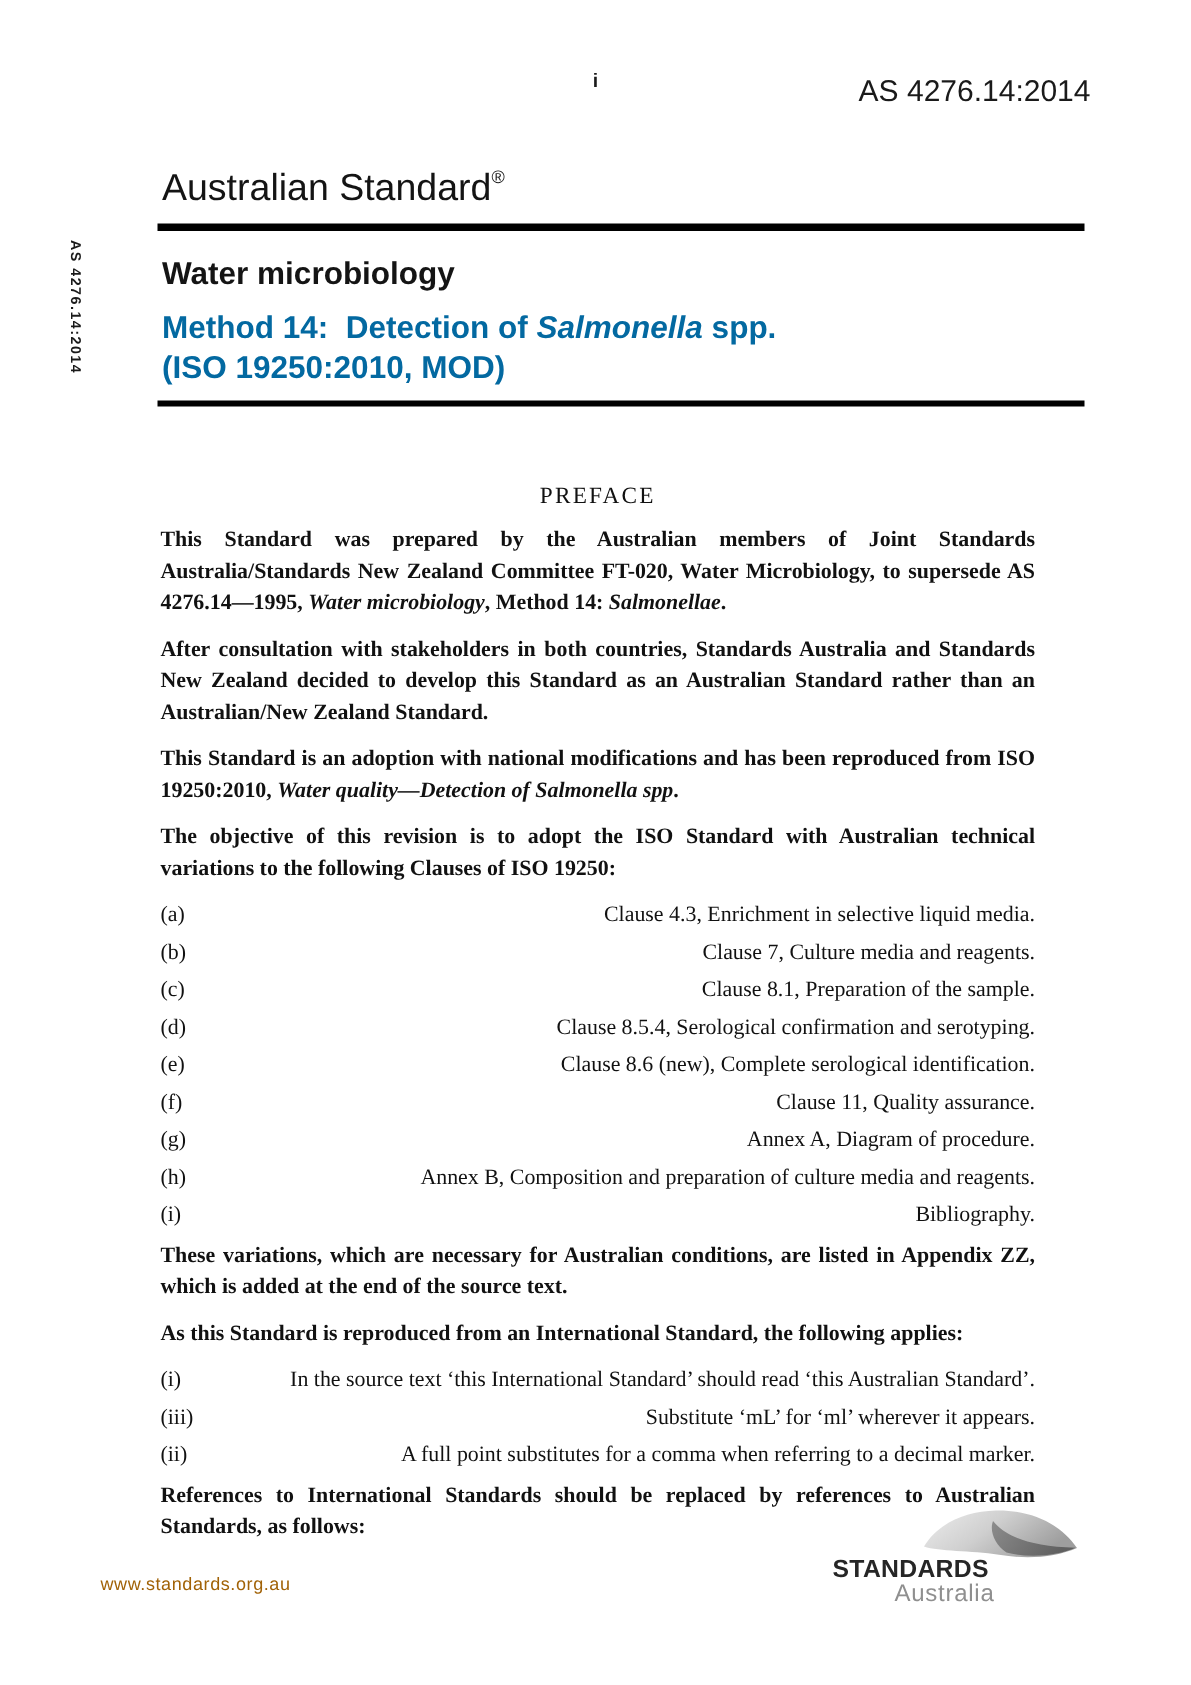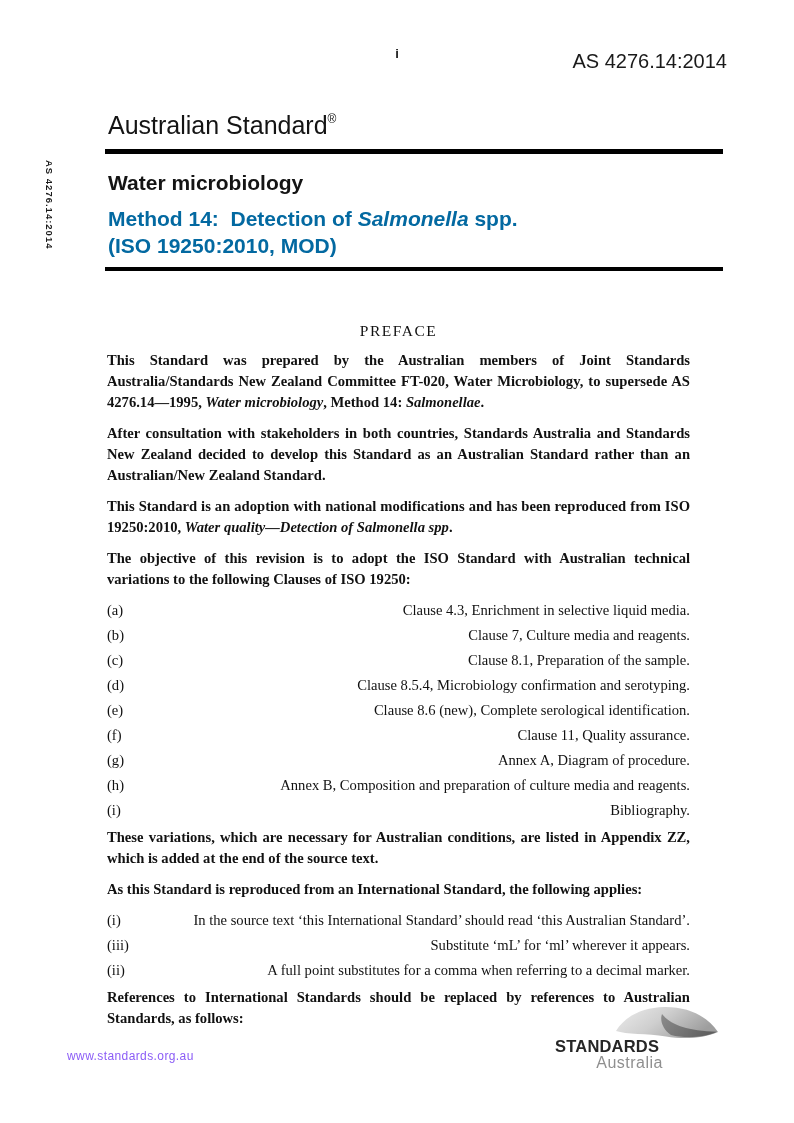--- a/index.html
+++ b/index.html
@@ -105,21 +105,21 @@
   .li { display: flex; margin: 0 0 4px 0; }
   .li .marker { flex: 0 0 40px; }
   .li .litext { flex: 1 1 auto; text-align: right; }
   
   .footer-url {
     position: absolute;
     left: 67px; top: 1049px;
     font-family: "Liberation Sans", sans-serif;
     font-size: 12px;
     letter-spacing: 0.4px;
-    color: #8b5cf6;
+    color: #a16207;
     text-align: right;
   }
   .logo {
     position: absolute;
     left: 553px; top: 1002px;
     width: 180px; height: 70px;
   }
   .logo svg {
     position: absolute;
     left: 60px; top: 3px;
@@ -176,21 +176,21 @@
         <div class="li">
           <span class="marker">(b)</span>
           <span class="litext">Clause 7, Culture media and reagents.</span>
         </div>
         <div class="li">
           <span class="marker">(c)</span>
           <span class="litext">Clause 8.1, Preparation of the sample.</span>
         </div>
         <div class="li">
           <span class="marker">(d)</span>
-          <span class="litext">Clause 8.5.4, Microbiology confirmation and serotyping.</span>
+          <span class="litext">Clause 8.5.4, Serological confirmation and serotyping.</span>
         </div>
         <div class="li">
           <span class="marker">(e)</span>
           <span class="litext">Clause 8.6 (new), Complete serological identification.</span>
         </div>
         <div class="li">
           <span class="marker">(f)</span>
           <span class="litext">Clause 11, Quality assurance.</span>
         </div>
         <div class="li">

